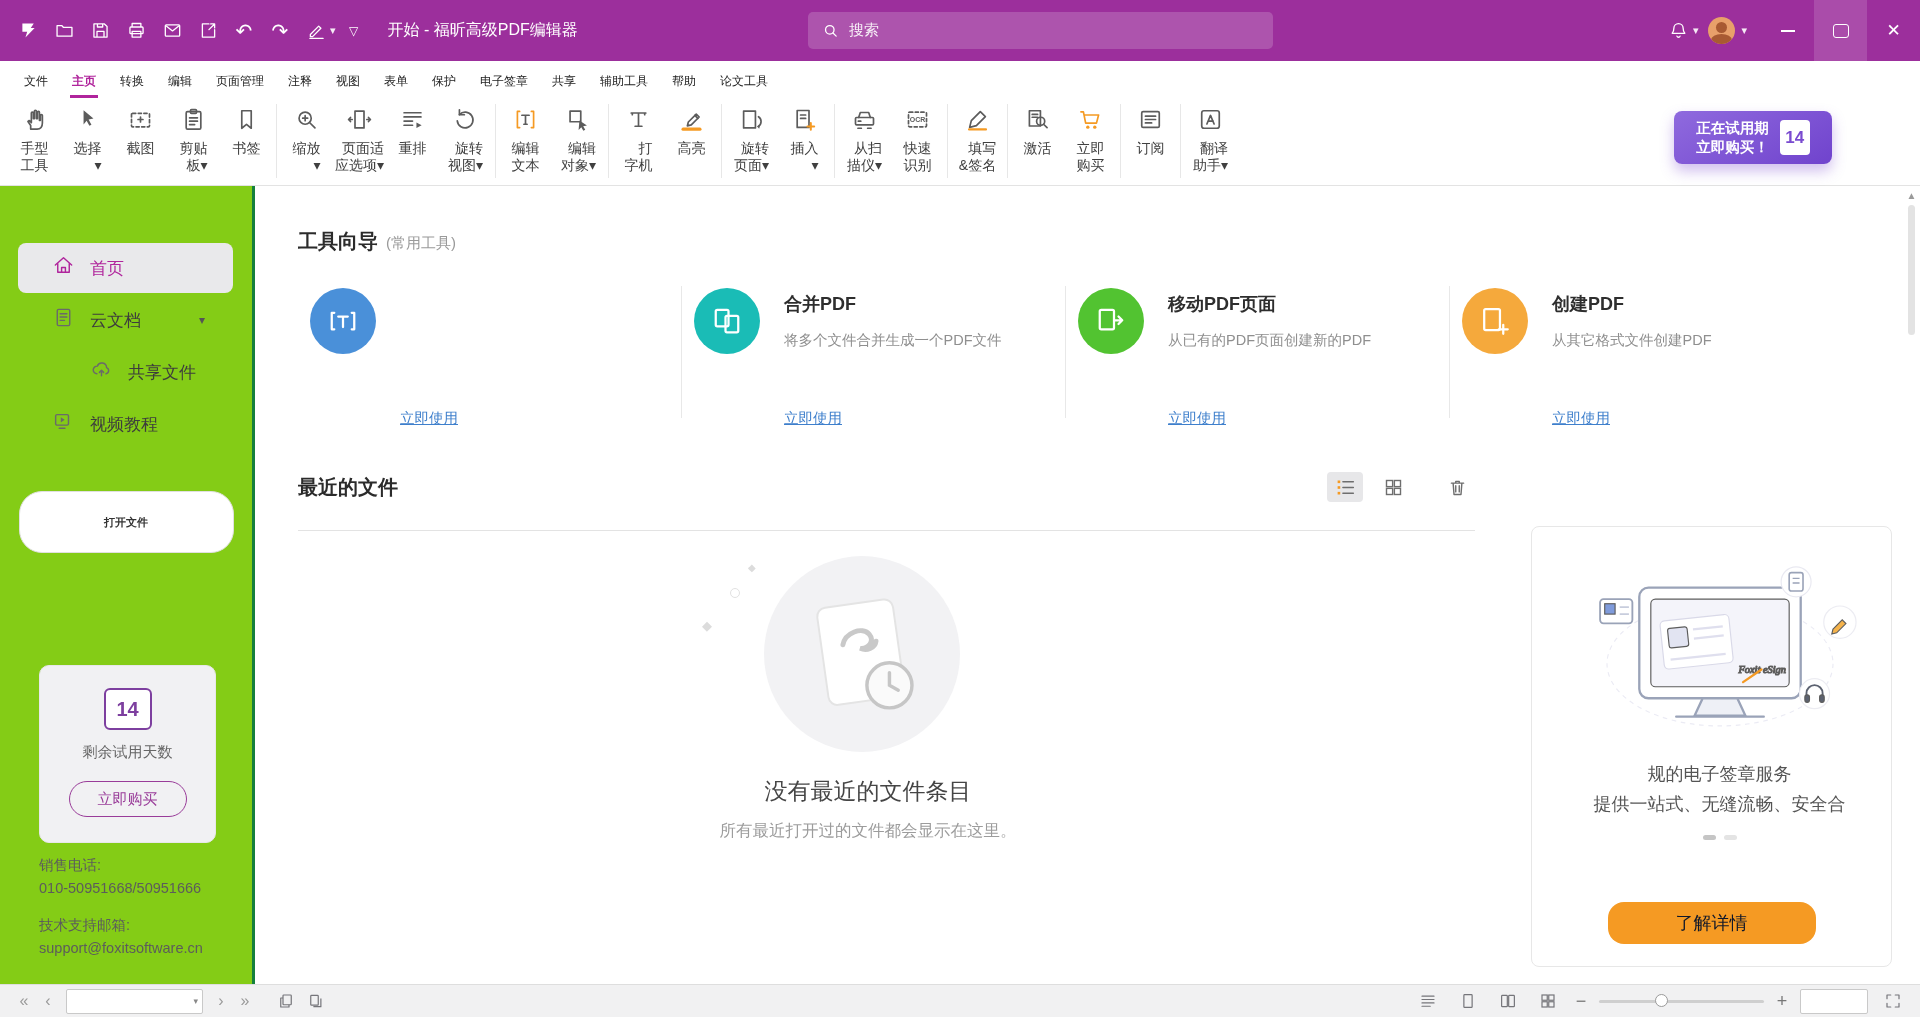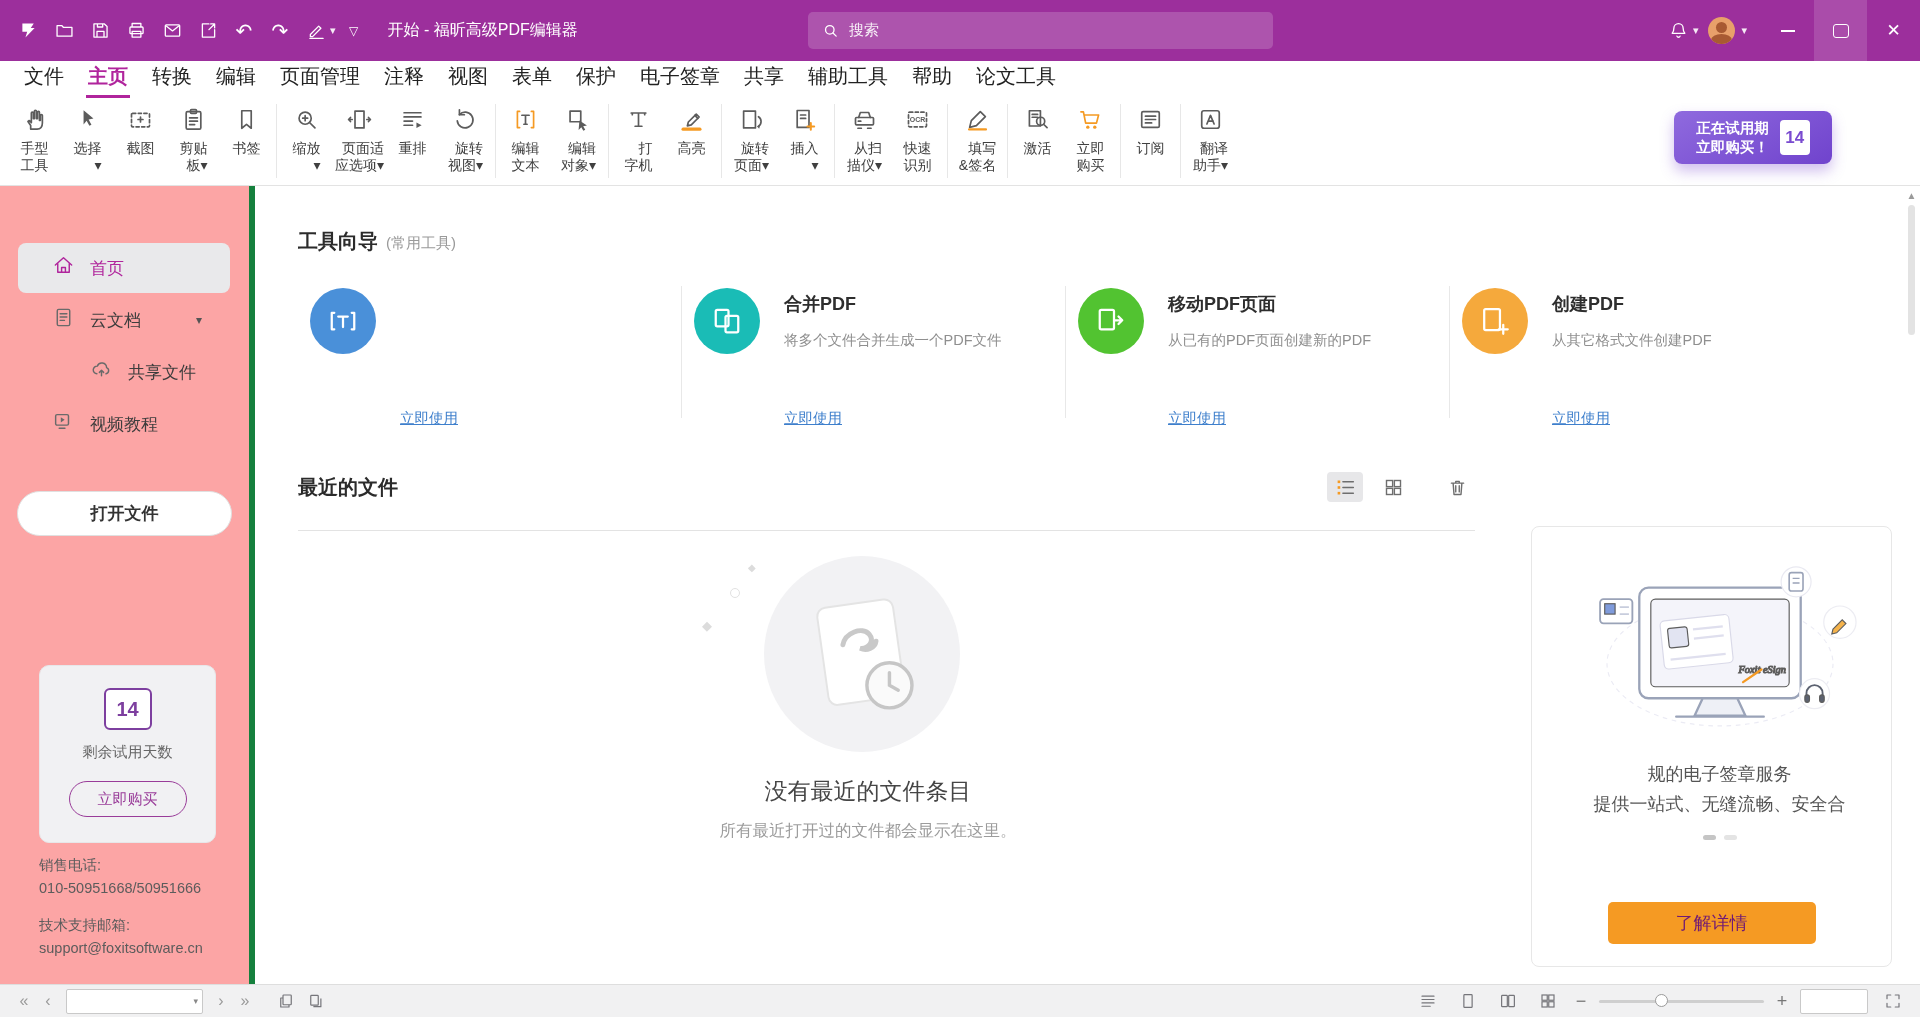--- a/index.html
+++ b/index.html
@@ -24,46 +24,46 @@
   .avatar::before{content:"";position:absolute;left:8px;top:5px;width:11px;height:11px;border-radius:50%;background:#a85a32;}
   .avatar::after{content:"";position:absolute;left:3px;top:17px;width:21px;height:12px;border-radius:50% 50% 0 0;background:#a85a32;}
   .win-btn{width:53px;height:100%;display:flex;align-items:center;justify-content:center;}
   .win-btn.restore-hl{background:rgba(255,255,255,.14);}
   .min-glyph{width:14px;height:2px;background:#fff;}
   .restore-glyph{width:14px;height:12px;border:1.6px solid #fff;border-radius:3px;}
   .close-glyph{font-size:17px;color:#fff;line-height:1;}
 
   
   .menubar{height:37px;display:flex;align-items:flex-end;padding-left:12px;background:#fff;flex:0 0 auto;}
-  .menu-item{margin:0 10px;padding:6px 2px 8px;font-size:20px;color:#222;white-space:nowrap;}
+  .menu-item{margin:0 10px;padding:6px 2px 8px;font-size:12px;color:#222;white-space:nowrap;}
   .menu-item.active{color:#b0249c;font-weight:bold;border-bottom:3px solid #b0249c;padding-bottom:5px;}
 
   
   .ribbon{height:88px;background:#fff;border-bottom:1px solid #e3e3e3;position:relative;flex:0 0 auto;display:flex;align-items:flex-start;padding:3px 0 0 8px;box-sizing:border-box;}
   .ribbon-tools{display:flex;align-items:flex-start;}
   .rgroup{display:flex;}
   .rsep{width:1px;background:#e7e7e7;height:74px;margin:3px 3px 0;}
   .tool{width:53px;flex:0 0 53px;display:flex;flex-direction:column;align-items:center;padding-top:5px;}
   .tool-icon svg{width:27px;height:27px;}
   .tool-label{margin-top:3px;font-size:14px;color:#404040;text-align:right;line-height:17px;}
   .trial-badge{position:absolute;right:88px;top:13px;width:158px;height:53px;border-radius:8px;background:linear-gradient(150deg,#8f6ade,#7043cd);display:flex;align-items:center;justify-content:center;gap:11px;color:#fff;box-shadow:0 7px 14px rgba(120,70,205,.35);}
   .tbadge-text{font-size:14.5px;line-height:19px;font-weight:bold;text-align:center;}
   .tbadge-days{background:#fff;color:#7a4bd0;font-weight:bold;border-radius:4px;width:30px;height:35px;display:flex;align-items:center;justify-content:center;font-size:17px;}
 
   
   .content{flex:1;display:flex;min-height:0;}
-  .sidebar{width:255px;flex:0 0 255px;background:#fca5a5;border-right:6px solid #15803d;position:relative;box-sizing:border-box;}
+  .sidebar{width:255px;flex:0 0 255px;background:#84cc16;border-right:3px solid #15803d;position:relative;box-sizing:border-box;}
   .side-nav{padding-top:55px;}
   .side-item{height:50px;display:flex;align-items:center;gap:15px;padding-left:34px;font-size:17px;color:#3d3d3d;margin:2px 19px 2px 18px;border-radius:8px;position:relative;}
   .side-item svg{stroke:currentColor;width:23px;height:23px;color:#6a6a6a;}
   .side-item.active{background:#e9e9eb;color:#b0249c;}
   .side-item.active svg{color:#b0249c;}
   .side-item.indent{padding-left:72px;}
   .side-expander{margin-left:auto;margin-right:28px;font-size:12px;color:#555;}
-  .open-btn{display:block;margin:42px auto 0;width:215px;height:45px;border-radius:23px;background:#fff;border:1px solid #e0e0e0;font-size:17px;font-weight:bold;color:#333;font-family:inherit;}
+  .open-btn{display:block;margin:42px auto 0;width:215px;height:62px;border-radius:23px;background:#fff;border:1px solid #e0e0e0;font-size:11px;font-weight:bold;color:#333;font-family:inherit;}
   .trial-panel{position:absolute;left:39px;top:479px;width:177px;height:178px;background:#f1f1f3;border:1px solid #e7e7e9;border-radius:10px;display:flex;flex-direction:column;align-items:center;padding-top:22px;box-sizing:border-box;}
   .trial-days{width:44px;height:38px;background:#fff;border:2px solid #7d3f9f;border-radius:6px;color:#7d3f9f;font-size:20px;font-weight:bold;display:flex;align-items:center;justify-content:center;}
   .trial-caption{margin-top:13px;font-size:15px;color:#666;}
   .trial-buy{margin-top:19px;width:118px;height:36px;border-radius:18px;border:1.5px solid #993c99;color:#993c99;background:transparent;font-size:15px;font-family:inherit;}
   .contact{position:absolute;left:39px;bottom:24px;font-size:14.5px;color:#5c5c5c;line-height:23px;}
   .contact .pair{margin-top:14px;}
   .contact .pair:first-child{margin-top:14px;}
 
   .main{flex:1;position:relative;background:#fff;}
   .tools-head{position:absolute;left:43px;top:42px;display:flex;align-items:baseline;}
@@ -94,21 +94,21 @@
   .deco-ring{position:absolute;border:1.5px solid #e2e2e2;border-radius:50%;}
   .empty-title{position:absolute;top:228px;left:0;width:1140px;text-align:center;font-size:23px;color:#454545;}
   .empty-sub{position:absolute;top:272px;left:0;width:1140px;text-align:center;font-size:16.5px;color:#9c9c9c;}
 
   .promo{position:absolute;right:28px;top:340px;width:361px;height:441px;border:1px solid #e7e7e7;border-radius:8px;background:#fff;box-sizing:border-box;padding-left:16px;}
   .promo-ill{display:block;margin:26px auto 0;}
   .promo-text{margin-top:10px;text-align:center;font-size:18px;color:#555;line-height:30px;}
   .dots{display:flex;justify-content:center;gap:8px;margin-top:16px;}
   .dots span{width:13px;height:5px;border-radius:3px;background:#e4e4e4;}
   .dots span.on{background:#c5c5c5;}
-  .promo-btn{position:absolute;left:50%;transform:translateX(-50%);bottom:22px;width:208px;height:42px;background:#f59a23;color:#701a75;border:none;border-radius:5px;font-size:18px;font-family:inherit;}
+  .promo-btn{position:absolute;left:50%;transform:translateX(-50%);bottom:22px;width:208px;height:42px;background:#f59a23;color:#0f172a;border:none;border-radius:16px;font-size:18px;font-family:inherit;}
 
   .scrollbar{position:absolute;right:0;top:0;width:17px;height:100%;display:flex;flex-direction:column;align-items:center;}
   .scroll-arrow{margin-top:4px;font-size:10px;color:#9a9a9a;}
   .scroll-thumb{margin-top:4px;width:7px;height:130px;border-radius:4px;background:#e3e3e3;}
 
   
   .statusbar{height:33px;background:#f1f1f2;border-top:1px solid #dedede;display:flex;align-items:center;padding:0 12px;flex:0 0 auto;box-sizing:border-box;}
   .sb-nav{font-size:16px;color:#9a9a9a;width:24px;text-align:center;line-height:1;}
   .page-input-wrap{position:relative;margin:0 6px;}
   .page-input{width:137px;height:25px;background:#fff;border:1px solid #c9c9c9;border-radius:2px;box-sizing:border-box;font-size:13px;padding:0 18px 0 6px;font-family:inherit;}

